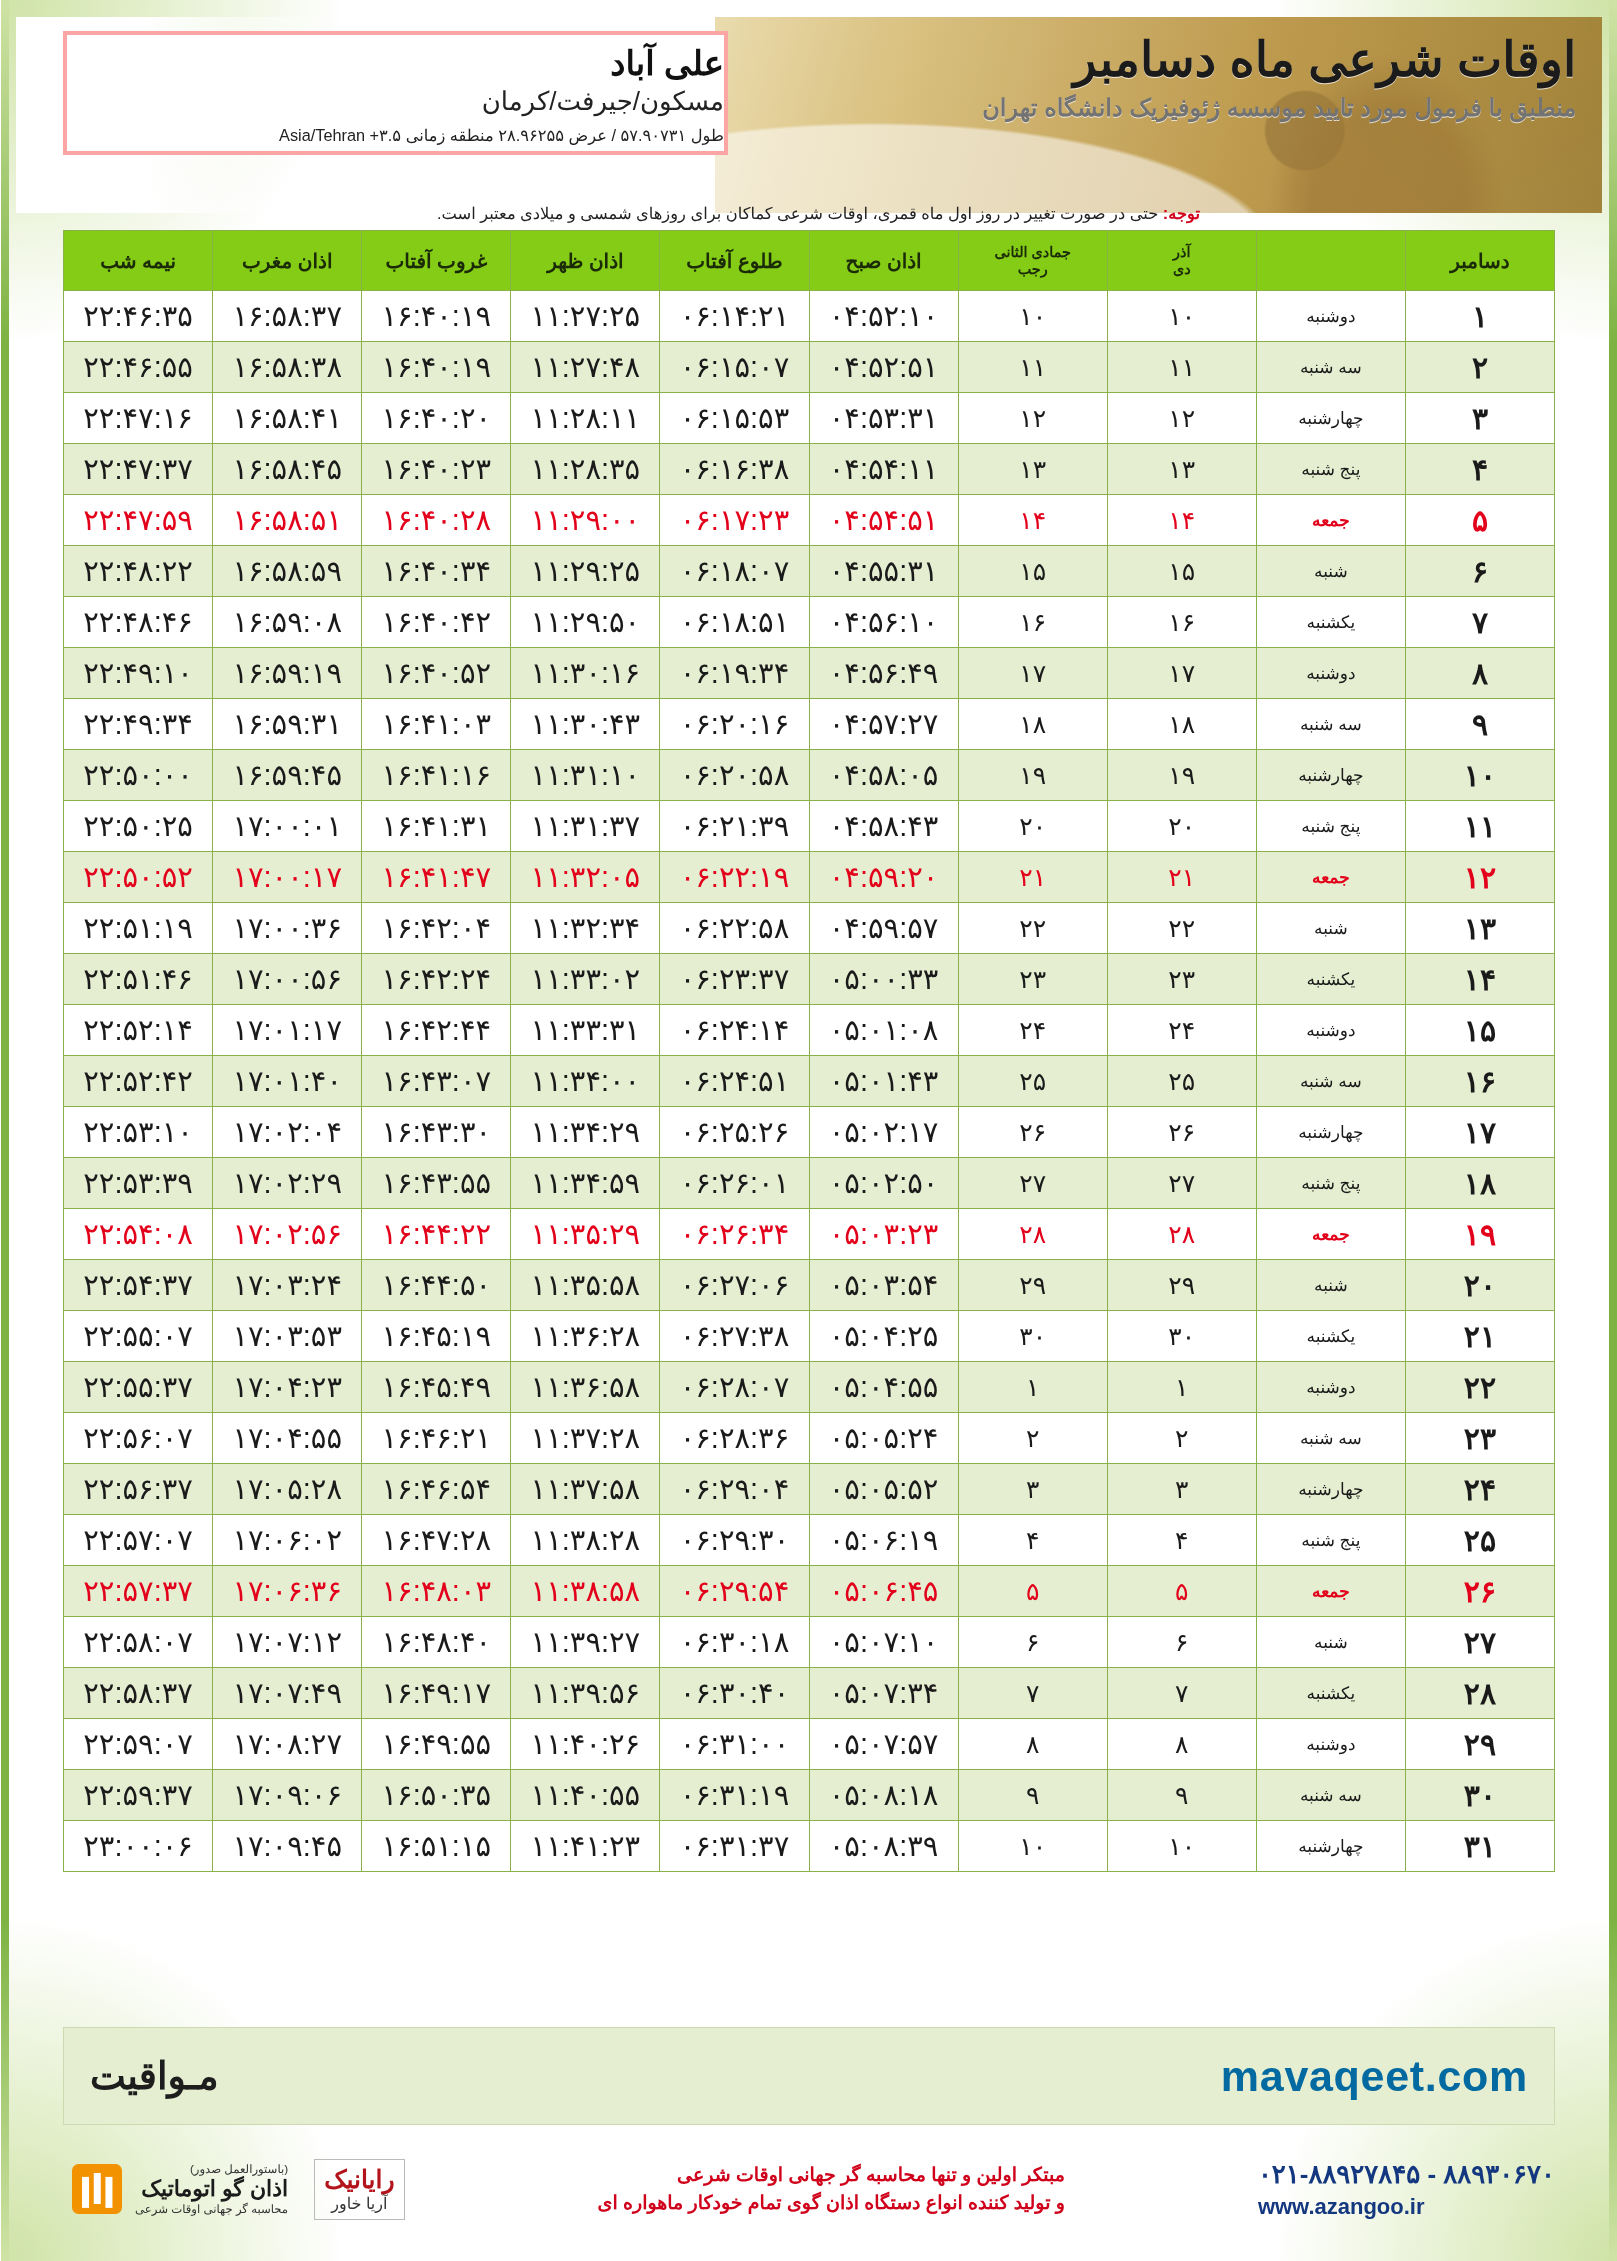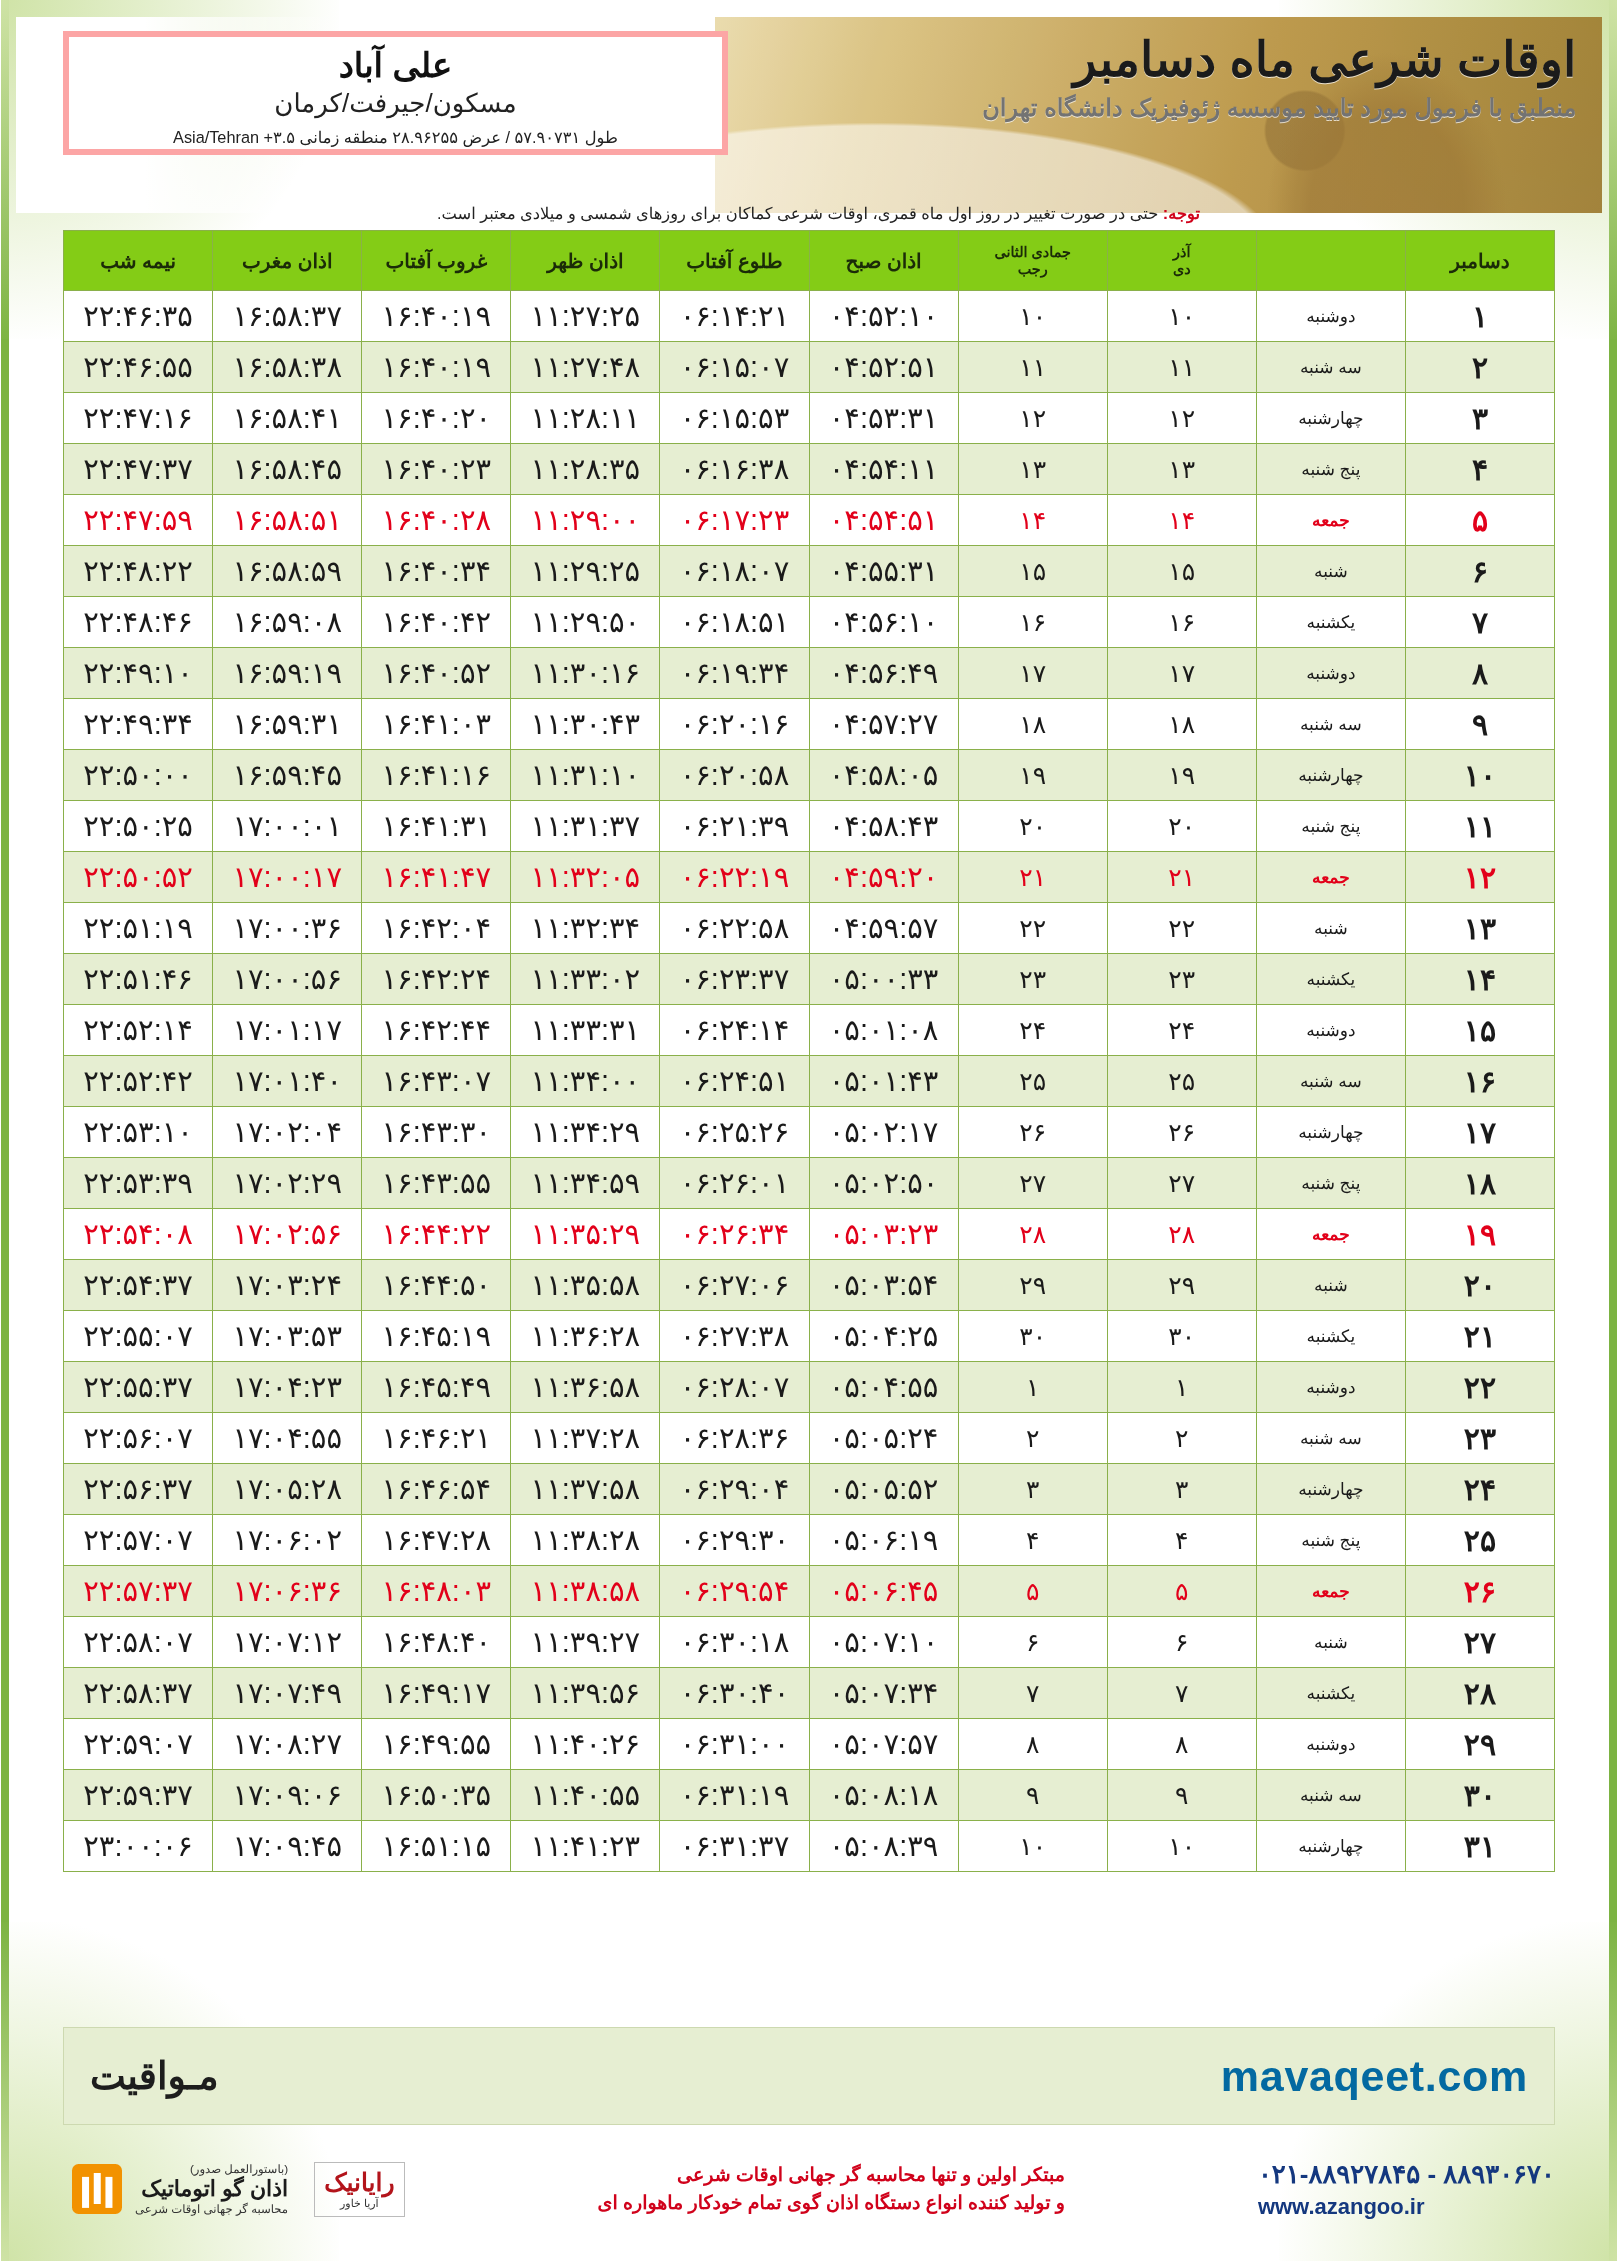--- a/index.html
+++ b/index.html
@@ -68,22 +68,22 @@
     font-size: 24px; font-weight: bold; margin-top: 7.8px; color:#737373;
   }
   .title-dates {
     font-size: 21.5px; font-weight: bold; margin-top: 9px; color:#2a2a2a;
   }
 
   
   .loc-box {
     position: absolute; top: 31px; left: 63px;
     width: 665px; height: 124px;
-    border: 6px solid #fca5a5; background: #fff;
-    text-align: center; padding-top: 9px;
+    border: 4px solid #fca5a5; background: #fff;
+    padding-top: 9px;
   }
   .loc-city { font-size: 34px; font-weight: bold; color:#111; line-height:1.15;}
   .loc-sub { font-size: 26px; color:#222; margin-top: 2.6px;}
   .loc-coords { font-size: 16.3px; color:#222; margin-top: 9px; direction: rtl;}
 
   
   .note {
     position: absolute; top: 204px; left: 45px; right: 26px;
     font-size: 16.3px; text-align: center; color: #222; direction: rtl;
   }
@@ -154,21 +154,21 @@
     position: relative;
   }
   .logo-mark:after{
     content:""; position:absolute; left:50%; top:9px; width:6.5px; height:31px;
     background:#fff; transform: translateX(-50%);
     box-shadow: -11.7px 3.9px 0 #fff, 11.7px 3.9px 0 #fff;
   }
   .logo-txt-main { font-size: 22px; font-weight:bold; color:#1b1b1b;}
   .logo-txt-sub { font-size: 11.7px; color:#333;}
   .logo-ray-main { font-size: 25px; font-weight: bold; color:#b3141b;}
-  .logo-ray-sub { font-size: 11px; color:#333; }
+  .logo-ray-sub { font-size: 16px; color:#333; }
 </style>
 </head>
 <body>
 
 <div class="page">
   <div class="corner-glow corner-tl"></div>
   <div class="corner-glow corner-tr"></div>
   <div class="corner-glow corner-bl"></div>
   <div class="corner-glow corner-br"></div>
 </div>

